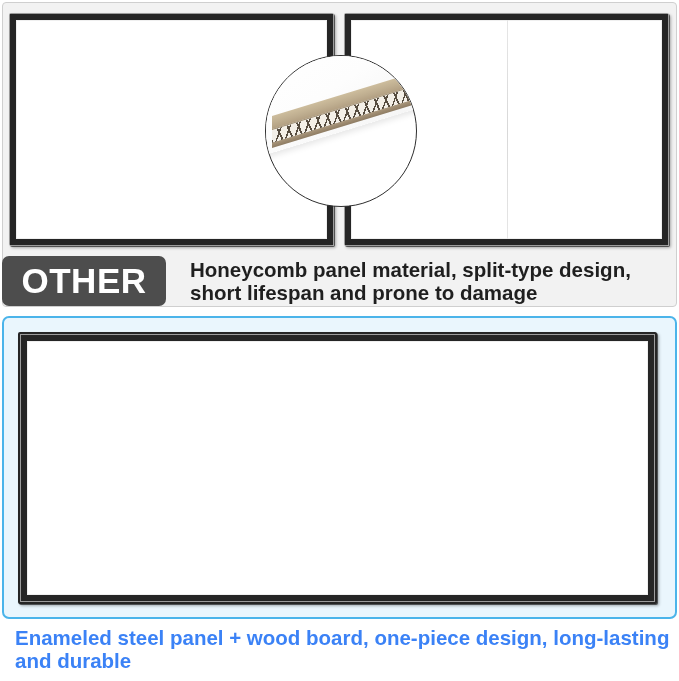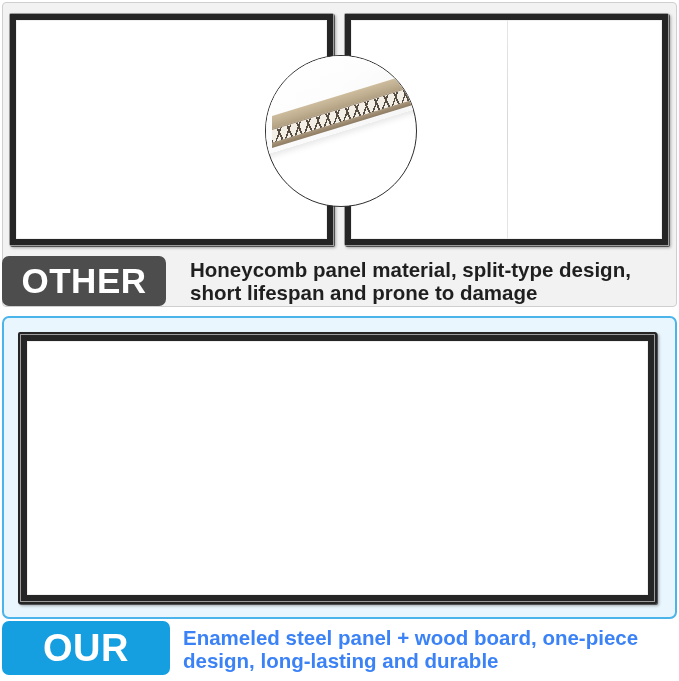--- a/index.html
+++ b/index.html
@@ -181,19 +181,18 @@
 
   </div>
 
   <div class="section-our">
 
     <div class="our-card"></div>
 
     <div class="frame-blk our-panel"></div>
 
     <div class="caption-row our">
-      <div class="badge badge-our">OUR</div>
       <div class="caption-text our">Enameled steel panel + wood board, one-piece design, long-lasting and durable</div>
     </div>
 
   </div>
 
 </div>
 
 </body></html>

